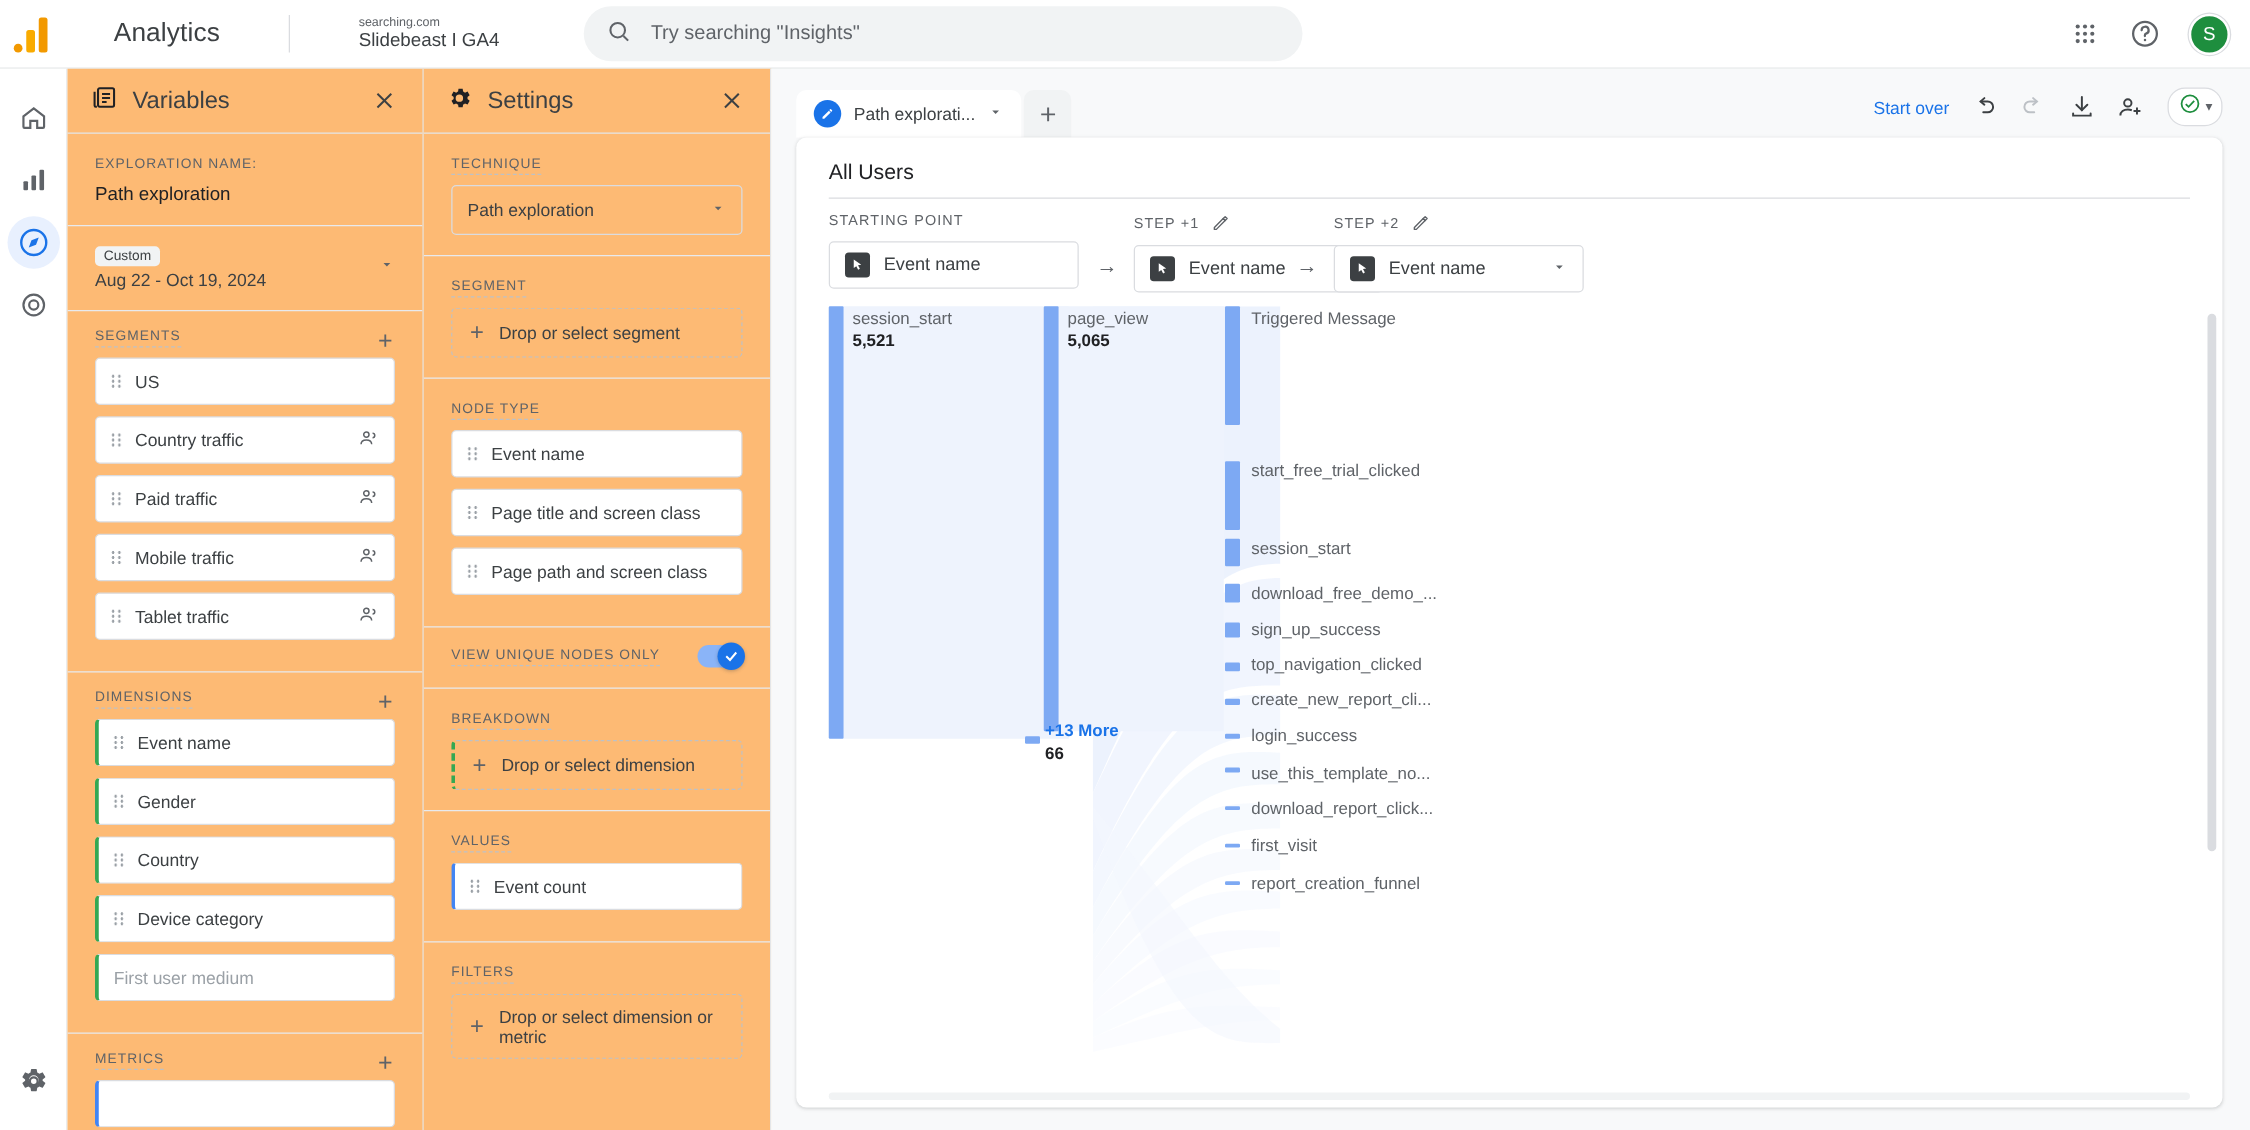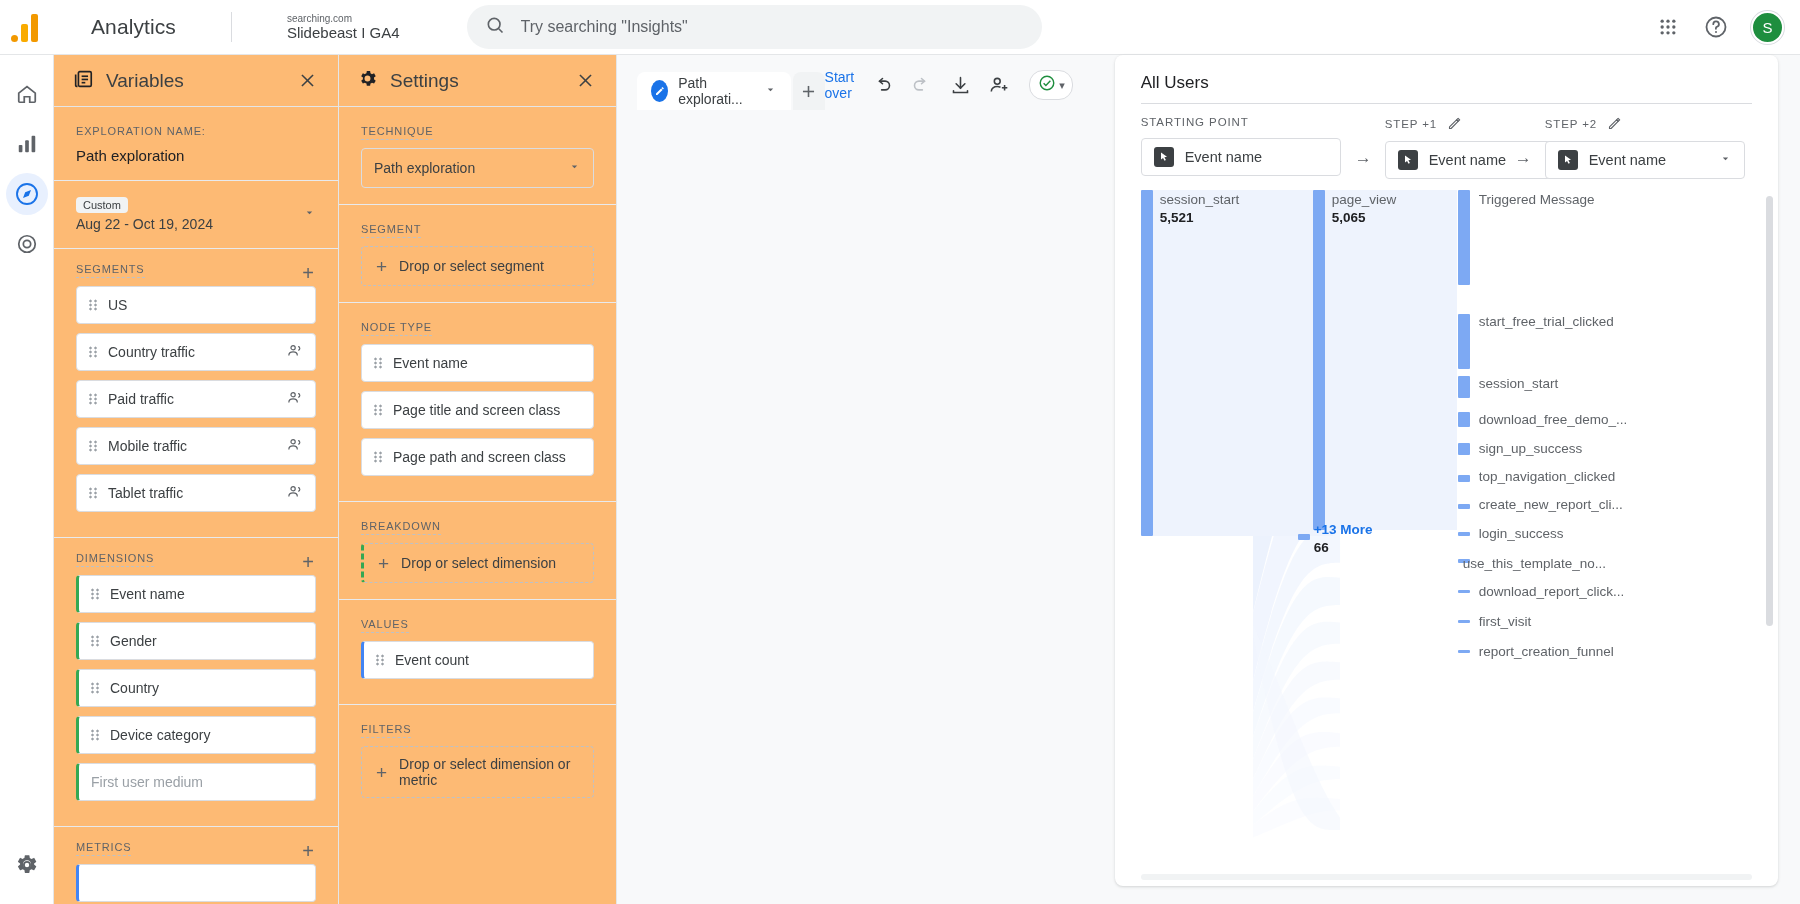--- a/index.html
+++ b/index.html
@@ -119,21 +119,21 @@
   .switch {
     width: 36px; height: 18px; border-radius: 9px; background: #8ab4f8; position: relative; cursor: pointer;
   }
   .switch .knob {
     position: absolute; right: -2px; top: -2px; width: 22px; height: 22px; border-radius: 50%;
     background: #1a73e8; display: flex; align-items: center; justify-content: center; color: #fff;
     box-shadow: 0 1px 3px rgba(60,64,67,.3);
   }
 
   
-  .canvas { flex: 1 1 auto; background: #f8f9fa; display: flex; min-width: 0; }
+  .canvas { flex: 1 1 auto; background: #f8f9fa; display: flex; flex-direction: column; min-width: 0; }
   .canvas-top { height: 55px; flex: 0 0 55px; display: flex; align-items: flex-end; padding: 0 22px 0 20px; }
   .tabstrip { display: flex; align-items: flex-end; gap: 2px; }
   .tab {
     height: 38px; background: #fff; border-radius: 8px 8px 0 0; display: flex; align-items: center;
     gap: 10px; padding: 0 14px; font-size: 14px; color: #3c4043; cursor: pointer;
   }
   .tab-dot {
     width: 22px; height: 22px; border-radius: 50%; background: #1a73e8; color: #fff;
     display: flex; align-items: center; justify-content: center;
   }
@@ -457,20 +457,32 @@
           <div class="pill">
             <span class="grip"></span>
             <span class="txt">Page title and screen class</span>
           </div>
           <div class="pill">
             <span class="grip"></span>
             <span class="txt">Page path and screen class</span>
           </div>
         </div>
 
+        <div class="sect">
+          <div class="toggle-row">
+            <span class="lbl" style="margin-bottom:0">VIEW UNIQUE NODES ONLY</span>
+            <span class="switch">
+              <span class="knob">
+                <svg width="12" height="12" viewBox="0 0 24 24" fill="none" stroke="#fff" stroke-width="3.2">
+                    <polyline points="4,12 10,18 20,6"></polyline>
+                  </svg>
+              </span>
+            </span>
+          </div>
+        </div>
 
         <div class="sect">
           <div class="lbl">BREAKDOWN</div>
           <div class="dash-drop green">
             <span class="p">+</span>
             <span>Drop or select dimension</span>
           </div>
         </div>
 
         <div class="sect">
@@ -689,21 +701,21 @@
             <div class="node-bar" style="left:343px; top:285px; width:12px; height:7px;"></div>
             <div class="node-lbl" style="left:364px; top:279px;">top_navigation_clicked</div>
 
             <div class="node-bar" style="left:343px; top:314px; width:12px; height:5px;"></div>
             <div class="node-lbl" style="left:364px; top:307px;">create_new_report_cli...</div>
 
             <div class="node-bar" style="left:343px; top:342px; width:12px; height:4px;"></div>
             <div class="node-lbl" style="left:364px; top:336px;">login_success</div>
 
             <div class="node-bar" style="left:343px; top:369px; width:12px; height:4px;"></div>
-            <div class="node-lbl" style="left:348px; top:366px;">use_this_template_no...</div>
+            <div class="node-lbl" style="left:364px; top:366px;">use_this_template_no...</div>
 
             <div class="node-bar" style="left:343px; top:400px; width:12px; height:3px;"></div>
             <div class="node-lbl" style="left:364px; top:394px;">download_report_click...</div>
 
             <div class="node-bar" style="left:343px; top:430px; width:12px; height:3px;"></div>
             <div class="node-lbl" style="left:364px; top:424px;">first_visit</div>
 
             <div class="node-bar" style="left:343px; top:460px; width:12px; height:3px;"></div>
             <div class="node-lbl" style="left:364px; top:454px;">report_creation_funnel</div>
 

